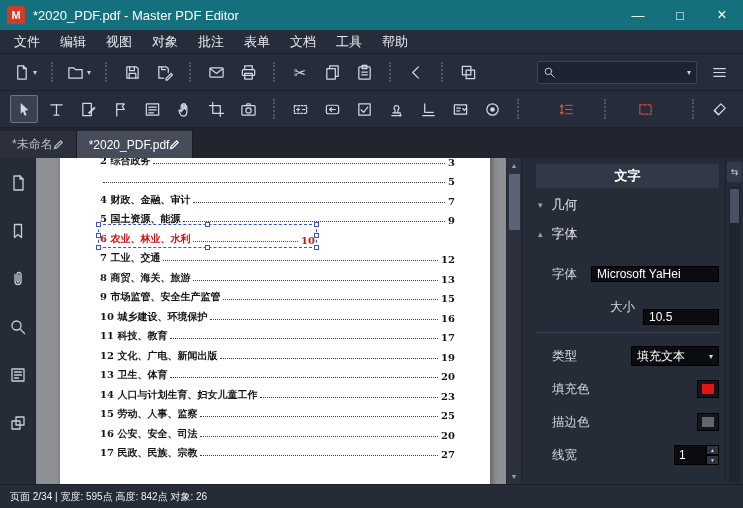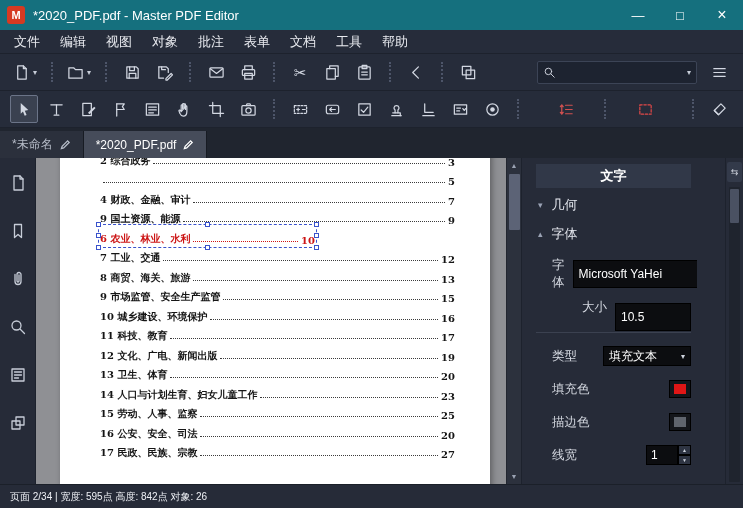--- a/index.html
+++ b/index.html
@@ -27,21 +27,21 @@
   .ic.red { stroke:#d05050; }
   .caret { color:#c7cdd8; font-size:8px; margin-left:3px; }
   .grip { width:2px; height:20px; border-left:2px dotted #4d5569; margin:0 9px; }
   .glyph { color:#d3d8e2; font-size:15px; line-height:1; }
   .searchbox { margin-left:auto; width:160px; height:23px; background:#1d2330; border:1px solid #3c4456; border-radius:2px; display:flex; align-items:center; padding:0 5px; gap:4px; }
   .searchbox input { flex:1; background:transparent; border:none; outline:none; color:#e8eaef; font-size:12px; min-width:0; }
   .searchbox .ic { width:13px; height:13px; }
 
   
   .tabbar { height:30px; background:#20252f; display:flex; align-items:flex-end; flex:0 0 auto; }
-  .tab { height:27px; display:flex; align-items:center; gap:7px; padding:0 12px; background:#2b303c; color:#b6bcc8; font-size:12px; border-right:1px solid #171b23; }
+  .tab { height:27px; display:flex; align-items:center; padding:0 12px; background:#2b303c; color:#b6bcc8; font-size:12px; border-right:1px solid #171b23; }
   .tab.active { background:#464c5a; color:#fff; }
   .penic { width:11px; height:11px; fill:none; stroke:currentColor; stroke-width:1.4; }
 
   
   .content { height:326px; display:flex; flex:0 0 auto; }
   .side { width:36px; background:#262b38; display:flex; flex-direction:column; align-items:center; padding-top:14px; gap:26px; border-right:1px solid #1d222d; }
   .sbtn { width:24px; height:22px; display:flex; align-items:center; justify-content:center; background:transparent; border:none; }
   .sbtn .ic { width:18px; height:18px; stroke:#c7cdd8; }
 
   .view { flex:1; position:relative; background:#8f9094; overflow:hidden;font-weight:bold; }
@@ -56,32 +56,32 @@
   .h1{left:-4px;top:-4px}.h2{left:50%;top:-4px;margin-left:-3px}.h3{right:-4px;top:-4px}
   .h4{left:-4px;top:50%;margin-top:-3px}.h5{right:-4px;top:50%;margin-top:-3px}
   .h6{left:-4px;bottom:-4px}.h7{left:50%;bottom:-4px;margin-left:-3px}.h8{right:-4px;bottom:-4px}
 
   .vscroll { position:absolute; right:0; top:0; bottom:0; width:15px; background:#2c313d; border-left:1px solid #22262f; }
   .varrow { height:15px; display:flex; align-items:center; justify-content:center; color:#9aa2b2; font-size:7px; }
   .varrow.down { position:absolute; bottom:0; left:0; right:0; }
   .vthumb { position:absolute; top:16px; left:2px; width:11px; height:56px; background:#5c6376; border-radius:1px; }
 
   
-  .panel { width:222px; background:#262b38; display:flex; border-left:1px solid #1d222d;gap:28px; }
+  .panel { width:222px; background:#262b38; display:flex; border-left:1px solid #1d222d; }
   .panel-main { flex:1; padding:6px 6px 0 14px; overflow:hidden; }
   .panel-title { height:24px; background:#313848; color:#fff; font-size:13px; font-weight:bold; display:flex; align-items:center; justify-content:center; }
   .section { height:24px; display:flex; align-items:center; gap:9px; color:#e4e7ee; font-size:13px; margin-top:5px; padding-left:2px; background:transparent; border:none; width:100%; }
   .chev { color:#9aa2b4; font-size:9px; }
   .fields { margin-top:16px; padding-left:16px; display:flex; flex-direction:column; gap:9px; font-size:12.5px; color:#d6dae2; }
   .frow { display:flex; align-items:center; height:24px; }
   .frow label { margin-right:8px; }
   .ctl { margin-left:auto; }
   .frow.sizerow { justify-content:flex-end; }
   .frow.sizerow .ctl { margin-left:0;margin-top:20px; }
-  .pinput { background:#0c0d10; border:1px solid #000; color:#fff; font-size:12px; height:28px; padding:0 5px; font-family:inherit; }
+  .pinput { background:#0c0d10; border:1px solid #000; color:#fff; font-size:12px; height:16px; padding:0 5px; font-family:inherit; }
   .pinput.wide { width:128px; }
   .pinput.size { width:76px; }
   .pselect { width:88px; height:20px; background:#0c0d10; border:1px solid #000; color:#fff; display:flex; align-items:center; padding:0 5px; font-size:12px; }
   .pselect .dd { margin-left:auto; font-size:8px; color:#cfd4de; }
   .swatch { width:22px; height:18px; background:#14161b; border:1px solid #000; display:flex; align-items:center; justify-content:center; }
   .swatch span { width:12px; height:10px; display:block; }
   .divider { height:1px; background:#3b4150; margin:4px 0 2px -16px; }
   .spin { display:flex; height:20px; }
   .spin input { width:32px; background:#0c0d10; border:1px solid #000; color:#fff; font-size:12px; padding:0 4px; }
   .spin .arr { width:13px; display:flex; flex-direction:column; }
@@ -392,21 +392,21 @@
           <div class="toc-row">
               <span class="lead"></span>
               <span class="p">5</span>
             </div>
           <div class="toc-row">
               <span class="t">4 财政、金融、审计</span>
               <span class="lead"></span>
               <span class="p">7</span>
             </div>
           <div class="toc-row">
-              <span class="t">9 国土资源、能源</span>
+              <span class="t">5 国土资源、能源</span>
               <span class="lead"></span>
               <span class="p">9</span>
             </div>
           <div class="toc-row sel">
             <span class="t">6 农业、林业、水利</span>
               <span class="lead"></span>
               <span class="p">10</span>
             <i class="h h1"></i>
               <i class="h h2"></i>
               <i class="h h3"></i>

